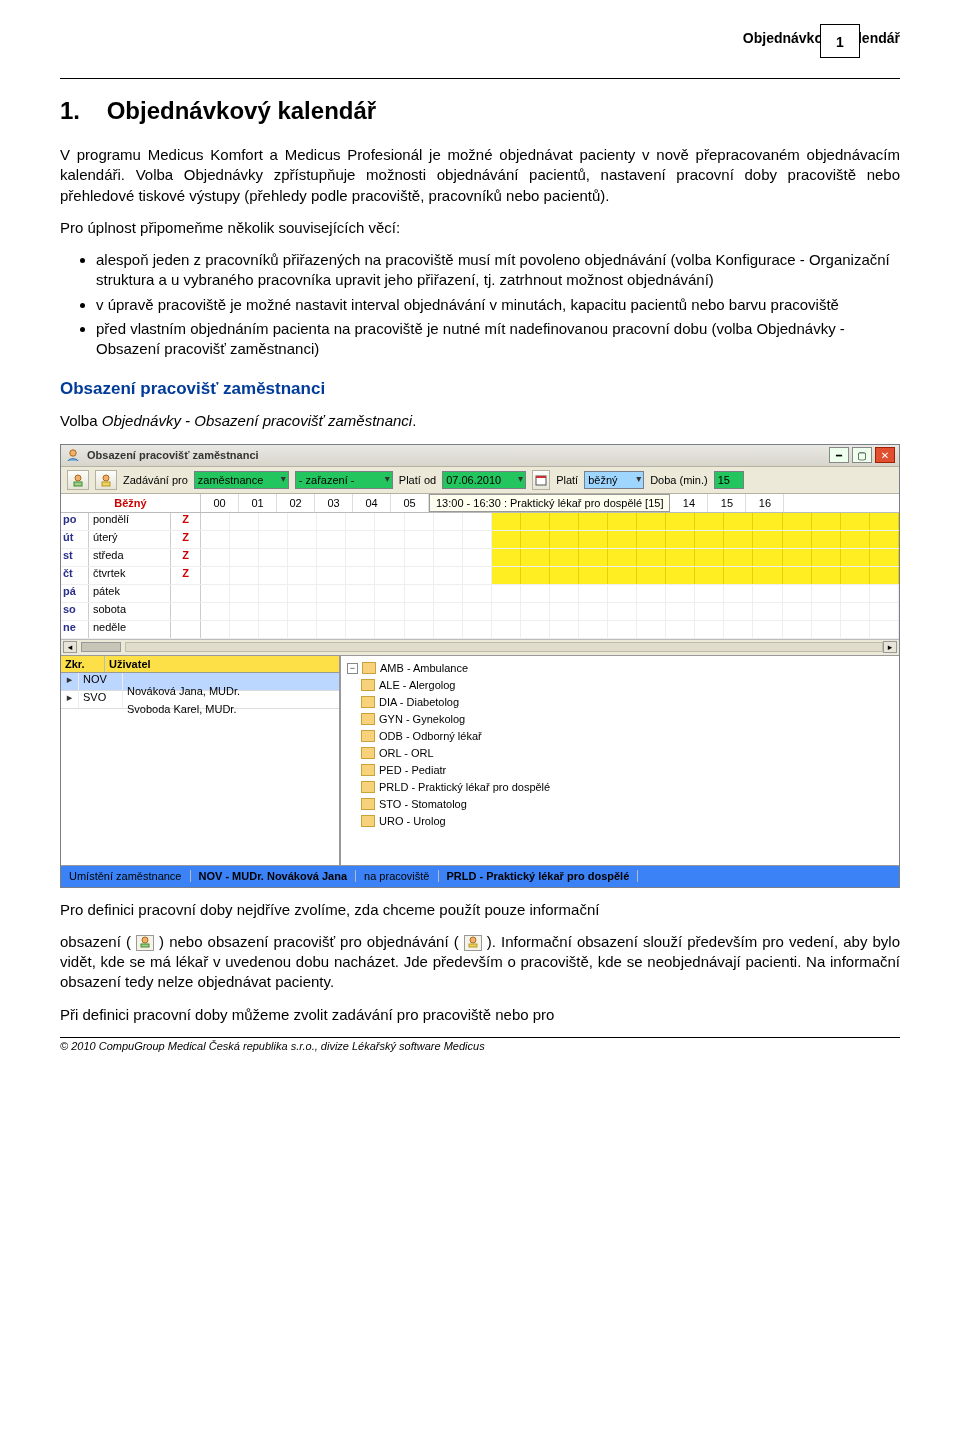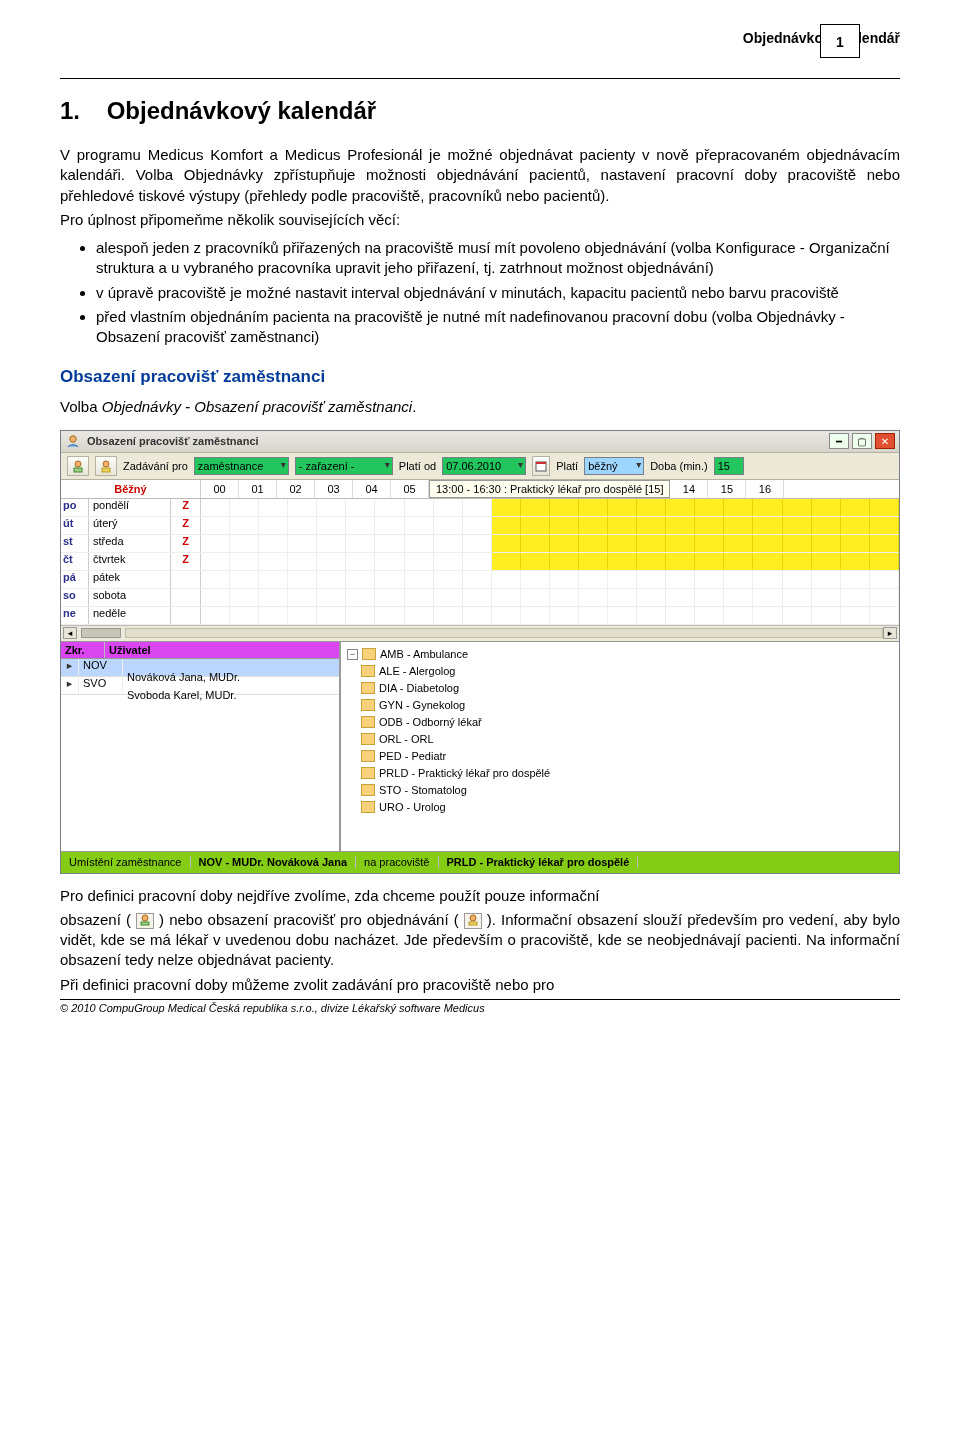--- a/index.html
+++ b/index.html
@@ -43,21 +43,21 @@
     border: none;
     border-top: 1px solid #000;
     margin: 0 0 18px 0;
   }
   .h1 {
     font-size: 24px;
     font-weight: bold;
     margin: 18px 0 20px 0;
   }
   .para {
-    margin: 4px 0;
+    margin: 12px 0;
     text-align: justify;
     line-height: 1.35;
   }
   ul {
     margin: 8px 0 8px 8px;
     padding-left: 28px;
   }
   li { margin: 4px 0; line-height: 1.35; }
   .h2 {
     font-size: 17px;
@@ -152,34 +152,34 @@
   .timegrid { flex: 1; display: flex; }
   .slot { flex: 1; border-right: 1px solid #eee; }
   .slot.fill { background: #ffee22; border-right-color: #e6d200;}
   .hscroll { display: flex; align-items: center; justify-content: space-between; background: #ece9d8; border-top:1px solid #bbb; height:16px; padding:0 2px;}
   .hscroll .arrow { width:14px; height:12px; border:1px solid #999; background:#e7e5d7; font-size:9px; text-align:center; line-height:10px; cursor:pointer;}
   .hscroll .thumb { flex:0 0 40px; height:10px; background:#c7c5b8; border:1px solid #999; margin:0 4px;}
   .hscroll .track { flex:1; height:10px; background:#e0ddcd; border:1px solid #c0bda8;}
   
   .splitrow { display: flex; height: 210px; border-top: 1px solid #999;}
   .userlist { width: 280px; border-right: 2px solid #999; background:#fff; display:flex; flex-direction:column;}
-  .ul-head { display:flex; background:#d946ef; border-bottom:1px solid #999; font-weight:bold;}
+  .ul-head { display:flex; background:#fde047; border-bottom:1px solid #999; font-weight:bold;}
   .ul-head .c1 { width:44px; padding:2px 4px; border-right:1px solid #bbb;}
   .ul-head .c2 { flex:1; padding:2px 4px;}
   .ul-row { display:flex; border-bottom:1px solid #ddd; height:18px;}
   .ul-row.sel { background:#bcd7ff;}
   .ul-row .r1 { width:18px; text-align:center; color:#333; border-right:1px solid #eee;}
   .ul-row .r2 { width:44px; padding:0 4px; border-right:1px solid #eee;}
   .ul-row .r3 { flex:1; padding:12px 4px;}
   .tree { flex:1; background:#fff; overflow:auto; padding:4px 6px;}
   .tree-item { display:flex; align-items:center; height:17px; gap:4px; padding-left:14px;}
   .tree-item.root { padding-left:0; font-weight: normal;}
   .tree-toggle { width:11px; height:11px; border:1px solid #888; font-size:9px; text-align:center; line-height:9px; color:#333;}
   .folder { width:14px; height:12px; background:#f7d27a; border:1px solid #caa23a; }
-  .statusbar { display:flex; align-items:center; background:#84cc16; border-top:1px solid #999; height:22px; font-size:11px;}
+  .statusbar { display:flex; align-items:center; background:#3b82f6; border-top:1px solid #999; height:22px; font-size:11px;}
   .statusbar .sseg { padding:0 8px; border-right:1px solid #bbb;}
   .statusbar .sseg.b { font-weight:bold;}
 
   .inline-icon {
     display:inline-block; width:18px; height:16px; vertical-align:middle;
     border:1px solid #999; background:#f6f4e8; font-size:10px; text-align:center; line-height:14px;
   }
   .footer {
     border-top:1px solid #000; padding-top:2px;
     font-size: 11px; font-style: italic; color:#000;

